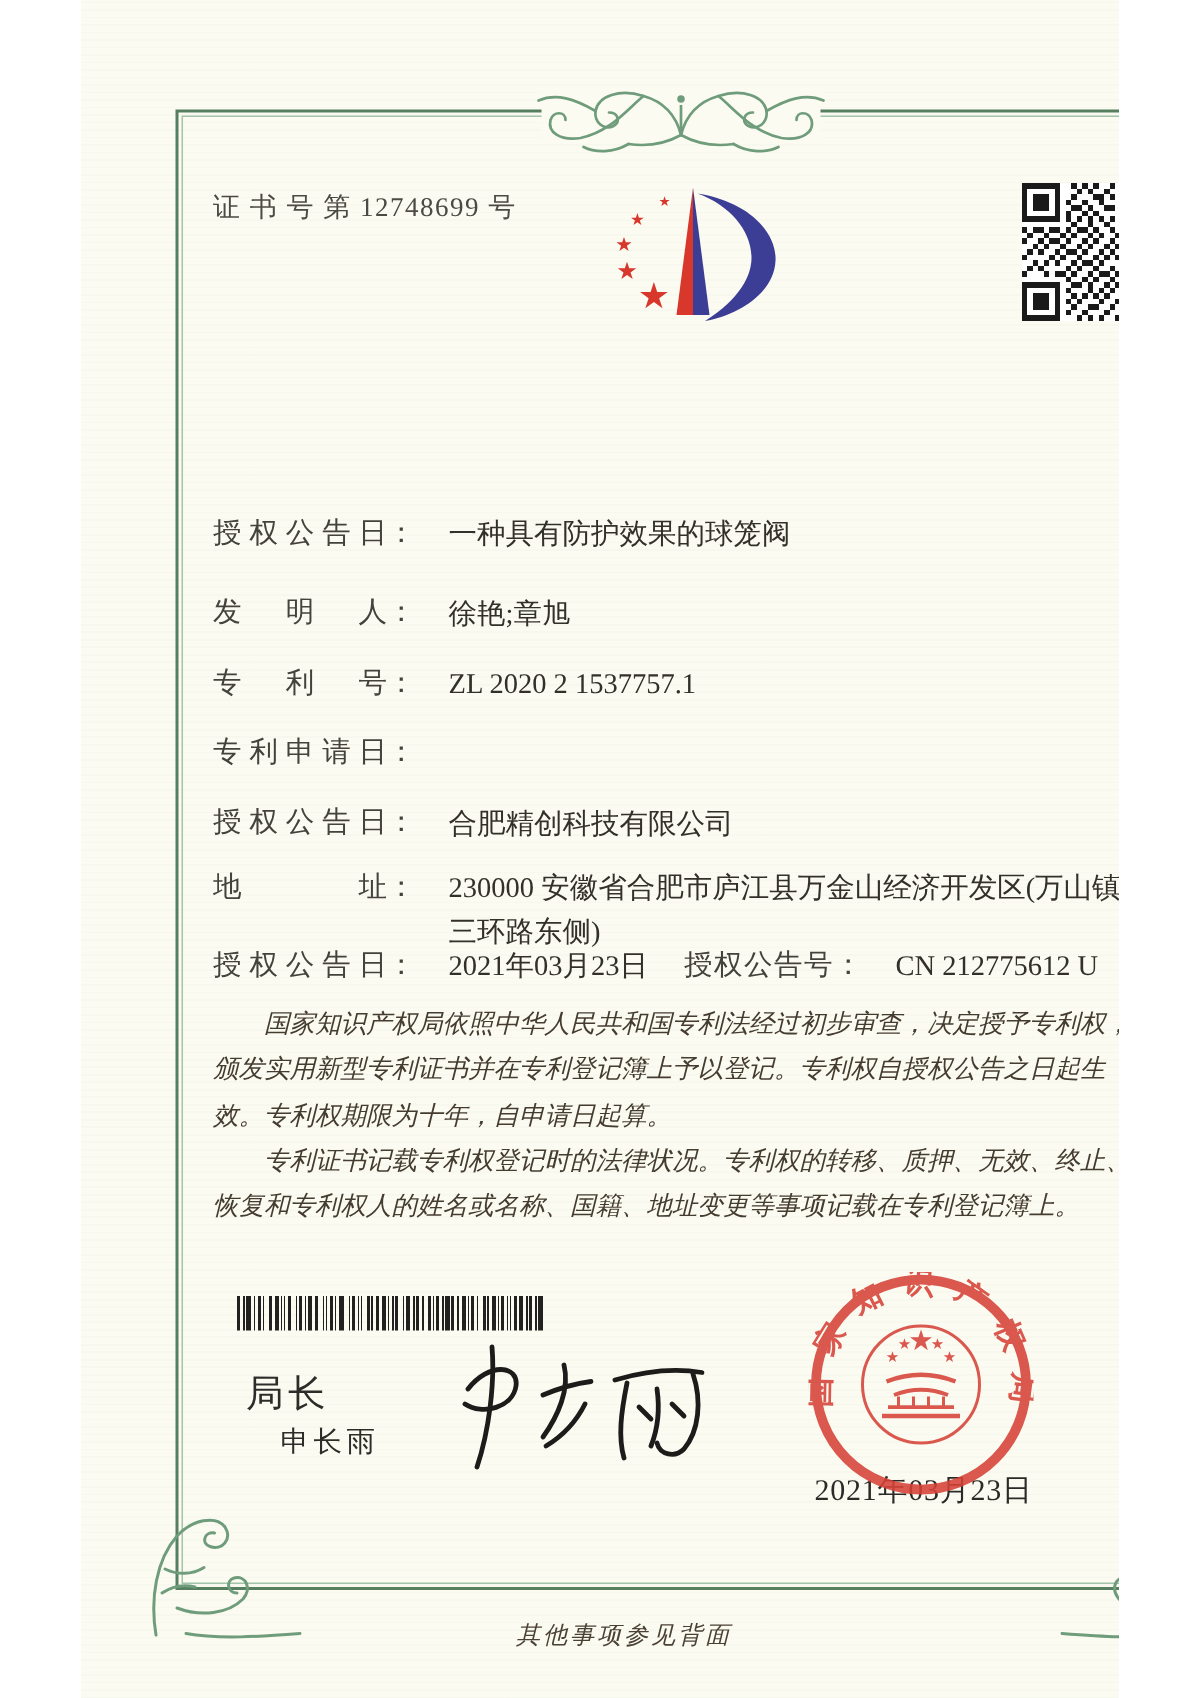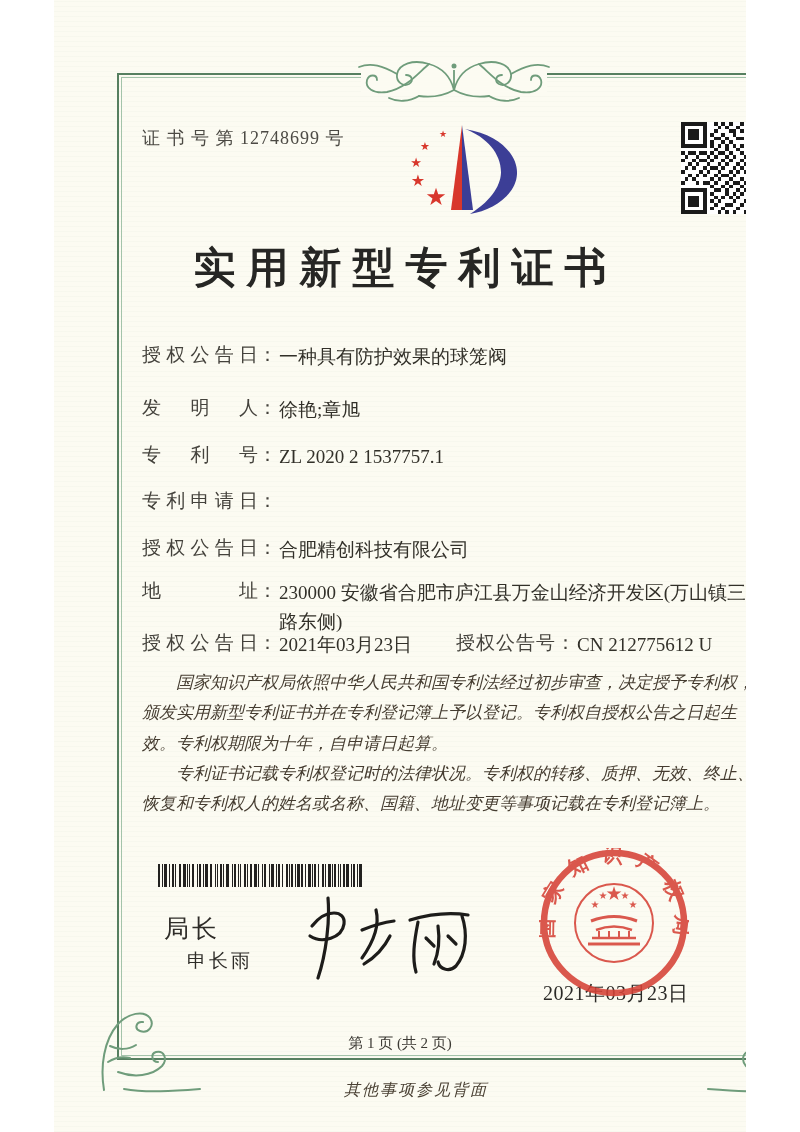--- a/index.html
+++ b/index.html
@@ -15,21 +15,21 @@
   .frame-inner { position:absolute; left:2px; top:2px; right:2px; bottom:2px; border:1px solid #a3c3aa; }
   .cert-no { position:absolute; left:88px; top:126px; font-size:18px; letter-spacing:1px; color:#4c4a44; }
   .logo { position:absolute; left:336px; top:110px; width:136px; height:118px; }
   .qr { position:absolute; left:627px; top:122px; width:92px; height:92px; }
   .title { position:absolute; left:0; top:240px; width:100%; text-align:center;
            font-size:42px; font-weight:600; letter-spacing:11px; color:#262624; text-indent:11px; }
   .fields { position:absolute; left:88px; top:0; width:624px; }
   .frow { position:absolute; left:0; display:flex; align-items:flex-start; font-size:19px; width:624px; }
   .flabel { display:inline-block; width:116px; text-align:justify; text-align-last:justify; color:#44423c; flex:none; }
   .fcolon { flex:none; color:#44423c; }
-  .fvalue { margin-left:2px; color:#323029; line-height:1.55; }
+  .fvalue { margin-left:22px; color:#323029; line-height:1.55; }
   .grant-2 { position:absolute; left:314px; top:0; display:flex; }
   .grant-2 .flabel2 { letter-spacing:1px; color:#44423c; }
   .paras { position:absolute; left:88px; top:668px; width:626px; font-size:17px; line-height:1.78;
            font-style:italic; color:#453c30; }
   .paras p { text-indent:2em; }
   .barcode { position:absolute; left:104px; top:864px; width:206px; height:23px; }
   .signer-title { position:absolute; left:110px; top:912px; font-size:25px; color:#2e2c28; letter-spacing:3px; }
   .signer-name  { position:absolute; left:110px; top:948px; font-size:19px; color:#2e2c28; letter-spacing:3px;margin-left:23px; }
   .signature { position:absolute; left:224px; top:892px; width:205px; height:88px; }
   .seal-date { position:absolute; left:489px; top:980px; font-size:20px; color:#2b2a27; letter-spacing:0.5px; }
@@ -97,21 +97,20 @@
       <text x="53" y="27" font-size="9">★</text>
     </g>
   </svg>
 
   <svg class="qr" viewBox="0 0 25 25" shape-rendering="crispEdges">
     <rect x="0" y="0" width="25" height="25" fill="#ffffff"></rect>
     <path fill="#1a1a1a" fill-rule="evenodd" d="M0,0h7v7H0z M1,1h5v5H1z M2,2h3v3H2z M18,0h7v7h-7z M19,1h5v5h-5z M20,2h3v3h-3z M0,18h7v7H0z M1,19h5v5H1z M2,20h3v3H2z"></path>
     <path fill="#1a1a1a" d="M9,0h1v1h-1z M11,0h1v1h-1z M13,0h1v1h-1z M16,0h1v1h-1z M10,1h1v1h-1z M12,1h1v1h-1z M15,1h1v1h-1z M9,2h1v1h-1z M13,2h2v1h-2z M16,2h1v1h-1z M8,3h1v1h-1z M11,3h1v1h-1z M14,3h1v1h-1z M9,4h2v1h-2z M12,4h1v1h-1z M15,4h2v1h-2z M8,5h1v1h-1z M11,5h1v1h-1z M13,5h1v1h-1z M8,6h1v1h-1z M10,6h1v1h-1z M12,6h1v1h-1z M14,6h1v1h-1z M16,6h1v1h-1z M9,7h1v1h-1z M12,7h1v1h-1z M15,7h1v1h-1z M0,8h1v1h-1z M2,8h2v1h-2z M5,8h2v1h-2z M8,8h1v1h-1z M10,8h2v1h-2z M13,8h1v1h-1z M16,8h1v1h-1z M18,8h1v1h-1z M20,8h1v1h-1z M22,8h1v1h-1z M24,8h1v1h-1z M1,9h1v1h-1z M4,9h1v1h-1z M7,9h1v1h-1z M9,9h1v1h-1z M12,9h1v1h-1z M14,9h1v1h-1z M17,9h1v1h-1z M19,9h1v1h-1z M21,9h1v1h-1z M23,9h1v1h-1z M0,10h1v1h-1z M3,10h1v1h-1z M5,10h2v1h-2z M8,10h1v1h-1z M11,10h1v1h-1z M13,10h1v1h-1z M16,10h1v1h-1z M18,10h1v1h-1z M20,10h1v1h-1z M24,10h1v1h-1z M2,11h1v1h-1z M4,11h1v1h-1z M7,11h1v1h-1z M10,11h1v1h-1z M12,11h1v1h-1z M15,11h1v1h-1z M17,11h1v1h-1z M19,11h1v1h-1z M22,11h1v1h-1z M1,12h1v1h-1z M3,12h1v1h-1z M6,12h1v1h-1z M8,12h2v1h-2z M11,12h1v1h-1z M14,12h1v1h-1z M16,12h1v1h-1z M18,12h1v1h-1z M21,12h1v1h-1z M23,12h1v1h-1z M0,13h1v1h-1z M5,13h1v1h-1z M7,13h1v1h-1z M10,13h1v1h-1z M13,13h1v1h-1z M15,13h1v1h-1z M17,13h1v1h-1z M20,13h1v1h-1z M24,13h1v1h-1z M2,14h1v1h-1z M4,14h1v1h-1z M6,14h1v1h-1z M9,14h1v1h-1z M11,14h2v1h-2z M14,14h1v1h-1z M18,14h2v1h-2z M22,14h1v1h-1z M1,15h1v1h-1z M3,15h1v1h-1z M8,15h1v1h-1z M10,15h1v1h-1z M13,15h1v1h-1z M16,15h1v1h-1z M21,15h1v1h-1z M23,15h1v1h-1z M0,16h1v1h-1z M4,16h1v1h-1z M6,16h2v1h-2z M9,16h1v1h-1z M12,16h1v1h-1z M14,16h2v1h-2z M17,16h1v1h-1z M20,16h1v1h-1z M24,16h1v1h-1z M8,17h1v1h-1z M11,17h1v1h-1z M13,17h1v1h-1z M16,17h1v1h-1z M19,17h1v1h-1z M22,17h1v1h-1z M9,18h2v1h-2z M12,18h1v1h-1z M15,18h1v1h-1z M17,18h2v1h-2z M20,18h1v1h-1z M23,18h1v1h-1z M8,19h1v1h-1z M12,19h1v1h-1z M14,19h1v1h-1z M16,19h1v1h-1z M21,19h1v1h-1z M24,19h1v1h-1z M9,20h1v1h-1z M11,20h1v1h-1z M13,20h1v1h-1z M15,20h1v1h-1z M18,20h1v1h-1z M20,20h1v1h-1z M22,20h1v1h-1z M8,21h1v1h-1z M10,21h1v1h-1z M14,21h1v1h-1z M17,21h1v1h-1z M19,21h1v1h-1z M23,21h1v1h-1z M9,22h1v1h-1z M12,22h2v1h-2z M16,22h1v1h-1z M18,22h1v1h-1z M21,22h1v1h-1z M24,22h1v1h-1z M8,23h1v1h-1z M11,23h1v1h-1z M15,23h1v1h-1z M19,23h1v1h-1z M22,23h1v1h-1z M10,24h1v1h-1z M12,24h1v1h-1z M14,24h1v1h-1z M17,24h1v1h-1z M20,24h1v1h-1z M23,24h1v1h-1z"></path>
   </svg>
 
-  <div class="title">实用新型专利证书</div>
 
   <div class="fields">
     <div class="frow" style="top:342px">
       <span class="flabel">授权公告日</span>
         <span class="fcolon">：</span>
       <span class="fvalue">一种具有防护效果的球笼阀</span>
     </div>
     <div class="frow" style="top:395px">
       <span class="flabel">发明人</span>
         <span class="fcolon">：</span>
@@ -196,16 +195,15 @@
     </g>
     <g fill="none" stroke="#d64237">
       <path d="M52,73 Q75,64 98,73" stroke-width="3"></path>
       <path d="M57,82 Q75,75 93,82" stroke-width="2.5"></path>
       <path d="M53,90 h44" stroke-width="2.5"></path>
       <path d="M60,83 v7 M70,83 v7 M80,83 v7 M90,83 v7" stroke-width="2"></path>
       <path d="M49,96 h52" stroke-width="3"></path>
     </g>
   </svg>
 
-  <div class="page-info">第 1 页 (共 2 页)</div>
   <div class="back-note">其他事项参见背面</div>
 
 </div>
 
 </body></html>

